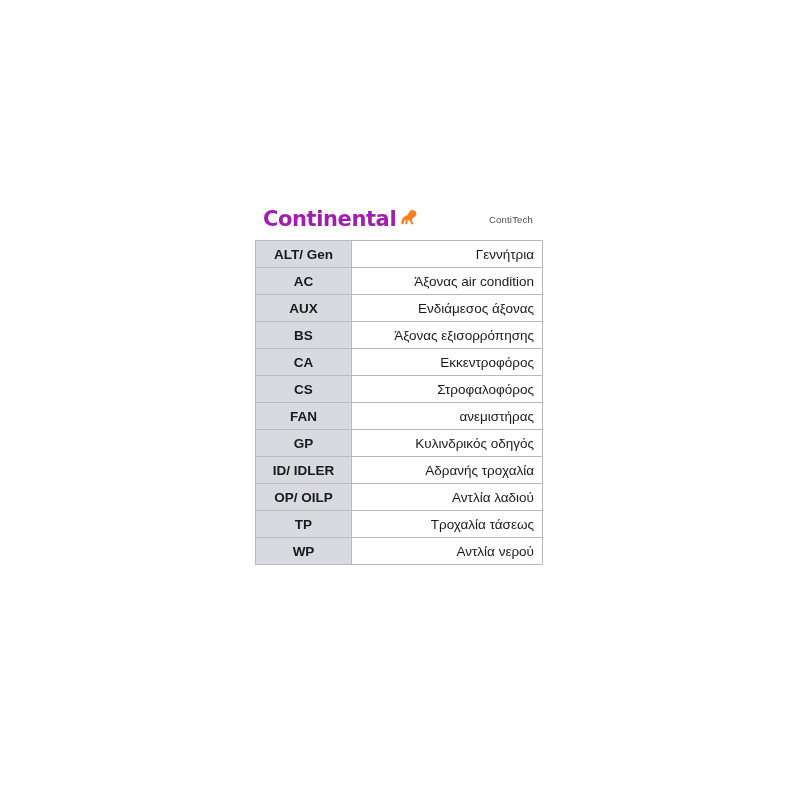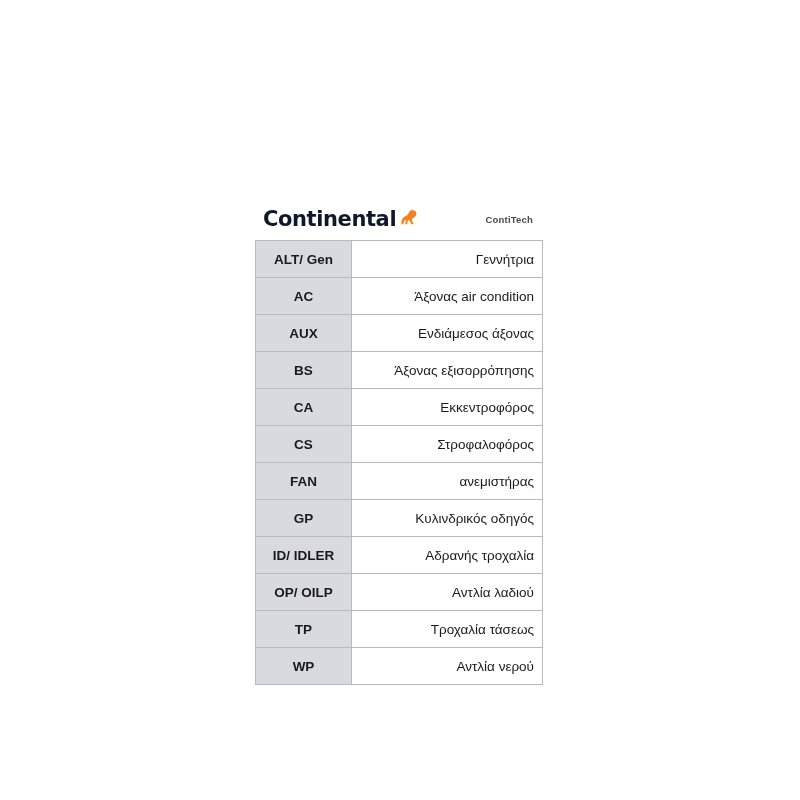--- a/index.html
+++ b/index.html
@@ -31,43 +31,43 @@
     box-sizing: border-box;
   }
   .brand-left {
     display: flex;
     align-items: center;
   }
   .brand-wordmark {
     font-family: "DejaVu Sans", sans-serif;
     font-size: 21px;
     font-weight: bold;
-    color: #0f172a;
+    color: #a21caf;
     letter-spacing: -0.4px;
     line-height: 1;
   }
   .horse-icon {
     margin-left: 2px;
     display: block;
   }
   .brand-sub {
     font-family: "Liberation Sans", sans-serif;
     font-size: 9.5px;
-    font-weight: bold;
+    font-weight: normal;
     color: #4a4a4a;
     letter-spacing: 0.2px;
     padding-right: 2px;
   }
   table.abbr {
     border-collapse: collapse;
     width: 288px;
     table-layout: fixed;
   }
   table.abbr tr {
-    height: 37px;
+    height: 27px;
   }
   table.abbr td {
     border: 1px solid #b9b9c4;
     padding: 0 8px;
     font-size: 13.5px;
     color: #1a1a1a;
     vertical-align: middle;
     white-space: nowrap;
     overflow: hidden;
   }

